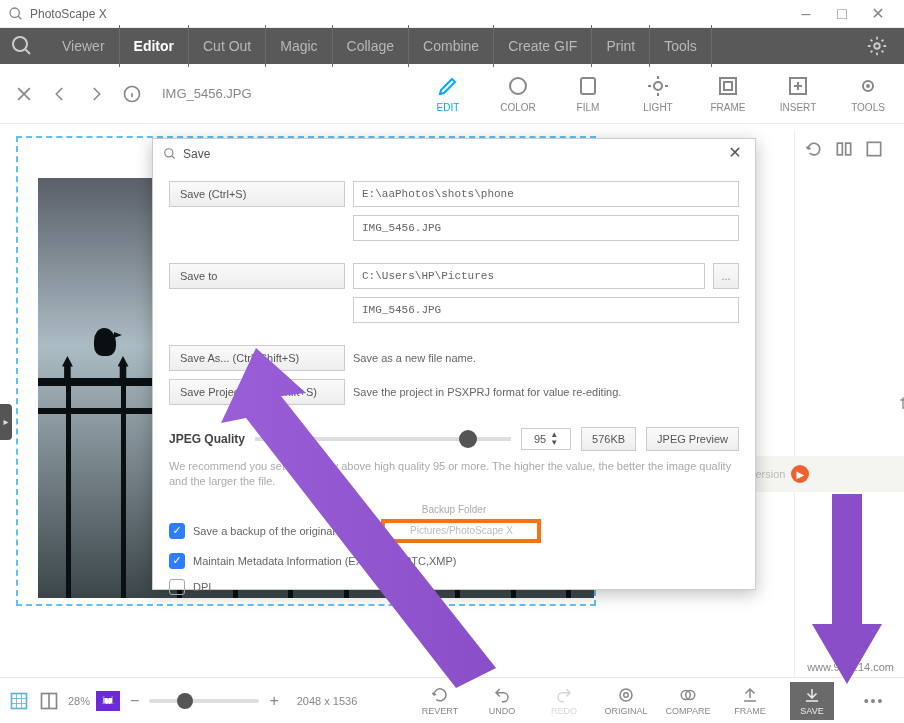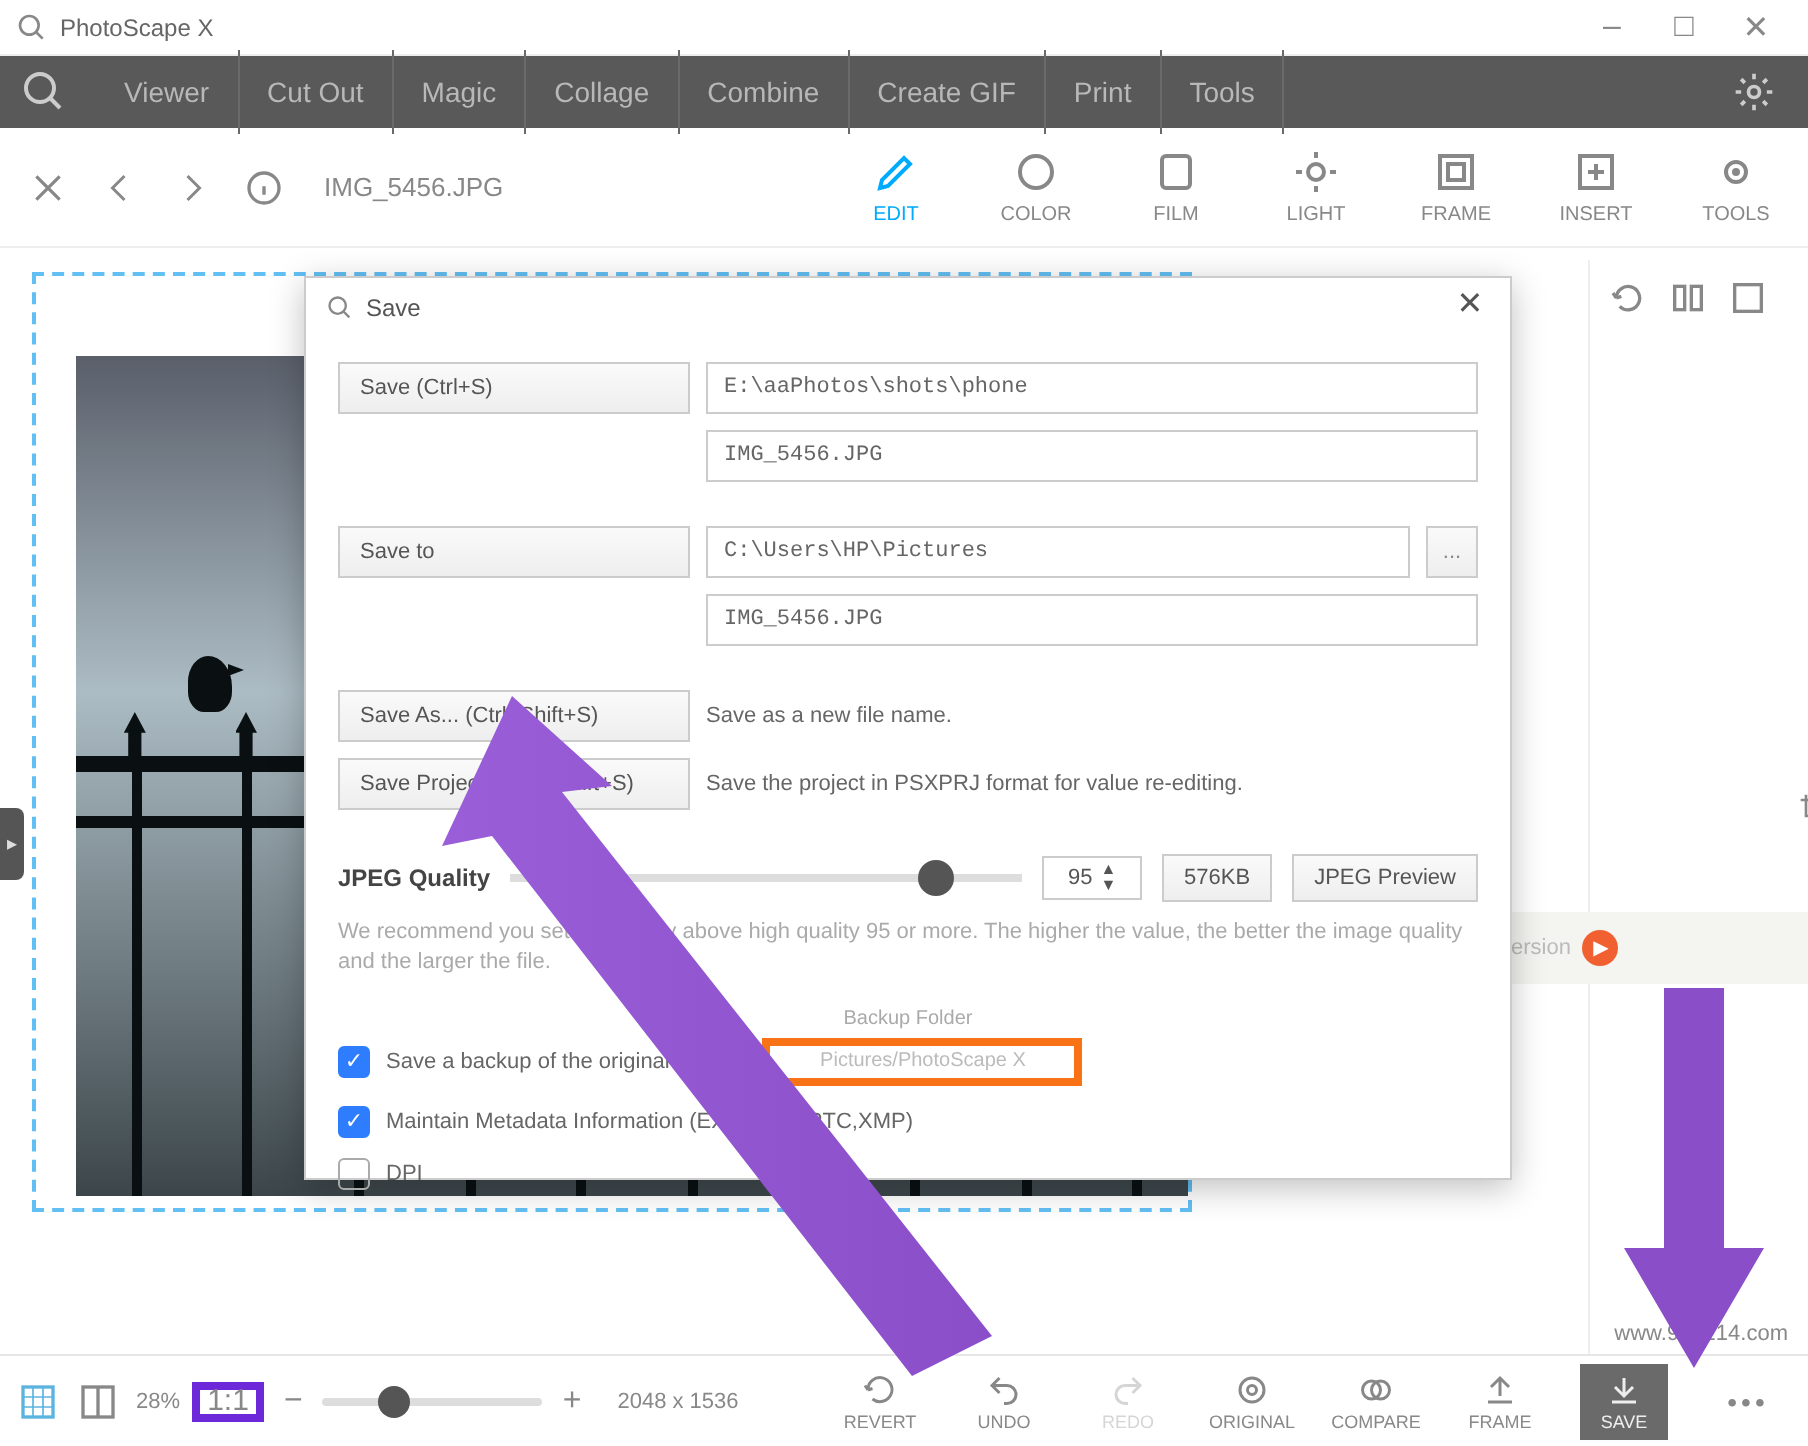--- a/index.html
+++ b/index.html
@@ -119,20 +119,23 @@
     </div>
 </div>
 
 <div class="mainnav">
   <svg class="lens" viewBox="0 0 24 24">
       <circle cx="10" cy="10" r="7" fill="none" stroke="#ccc" stroke-width="2"></circle>
       <path d="M15 15l5 5" stroke="#ccc" stroke-width="2"></path>
     </svg>
   <div class="nav-item">
       <span>Viewer</span>
+    </div>
+  <div class="nav-item active">
+      <span>Editor</span>
     </div>
   <div class="nav-item">
       <span>Cut Out</span>
     </div>
   <div class="nav-item">
       <span>Magic</span>
     </div>
   <div class="nav-item">
       <span>Collage</span>
     </div>
@@ -325,21 +328,21 @@
       </svg>
     </div>
   <div class="bb-ic">
       <svg viewBox="0 0 24 24" width="20" height="20">
         <rect x="3" y="3" width="18" height="18" fill="none" stroke="#888" stroke-width="2"></rect>
         <path d="M12 3v18" stroke="#888" stroke-width="2"></path>
       </svg>
     </div>
   <div class="bb-zoom">
     <span>28%</span>
-    <div class="bb-ic" style="border:4px solid #6d28d9;width:36px;height:20px;font-size:15px;color:#888">1:1</div>
+    <div class="bb-ic" style="border:7px solid #6d28d9;width:24px;height:20px;font-size:10px;color:#888">1:1</div>
     <span style="color:#888;font-size:16px;padding:0 4px">−</span>
     <div class="bb-slider">
         <div class="knob"></div>
       </div>
     <span style="color:#888;font-size:16px;padding:0 4px">+</span>
   </div>
   <span class="bb-dims">2048 x 1536</span>
   <div class="bb-right">
     <div class="bb-btn">
         <svg viewBox="0 0 24 24">

